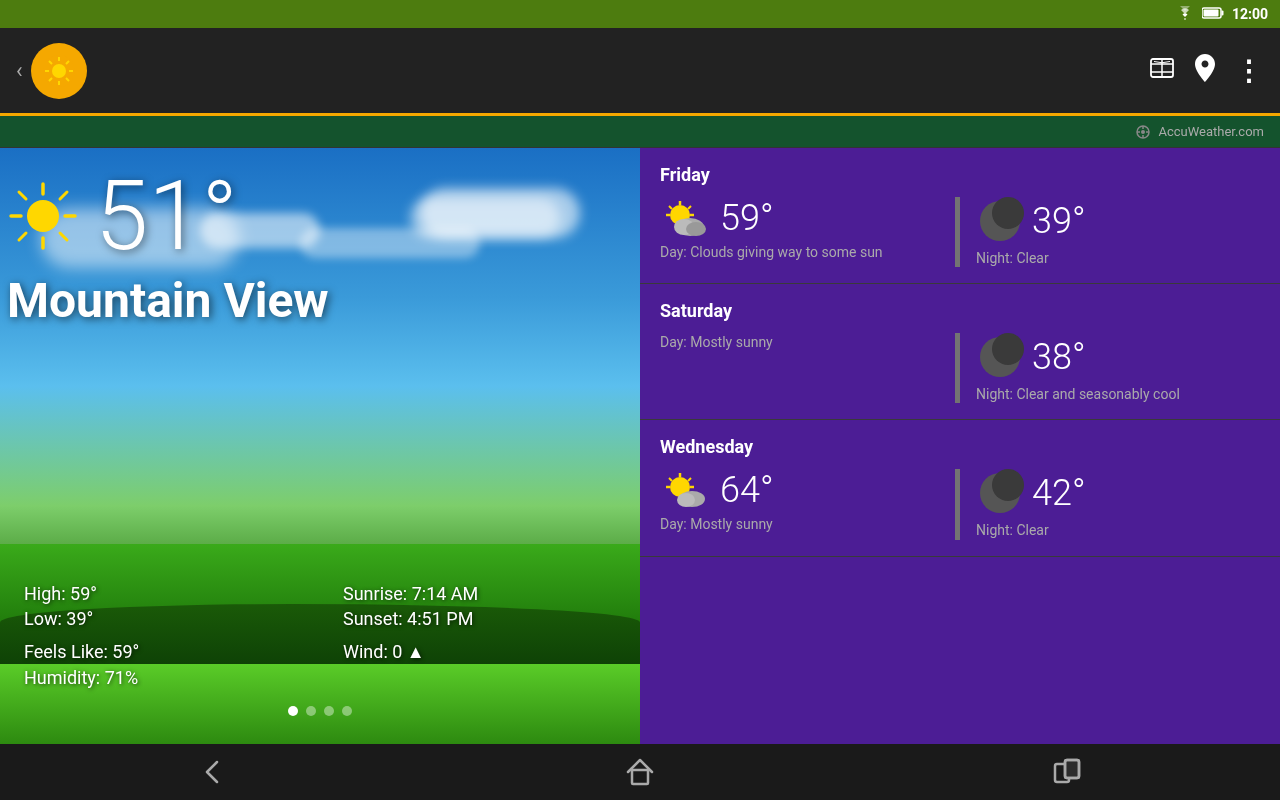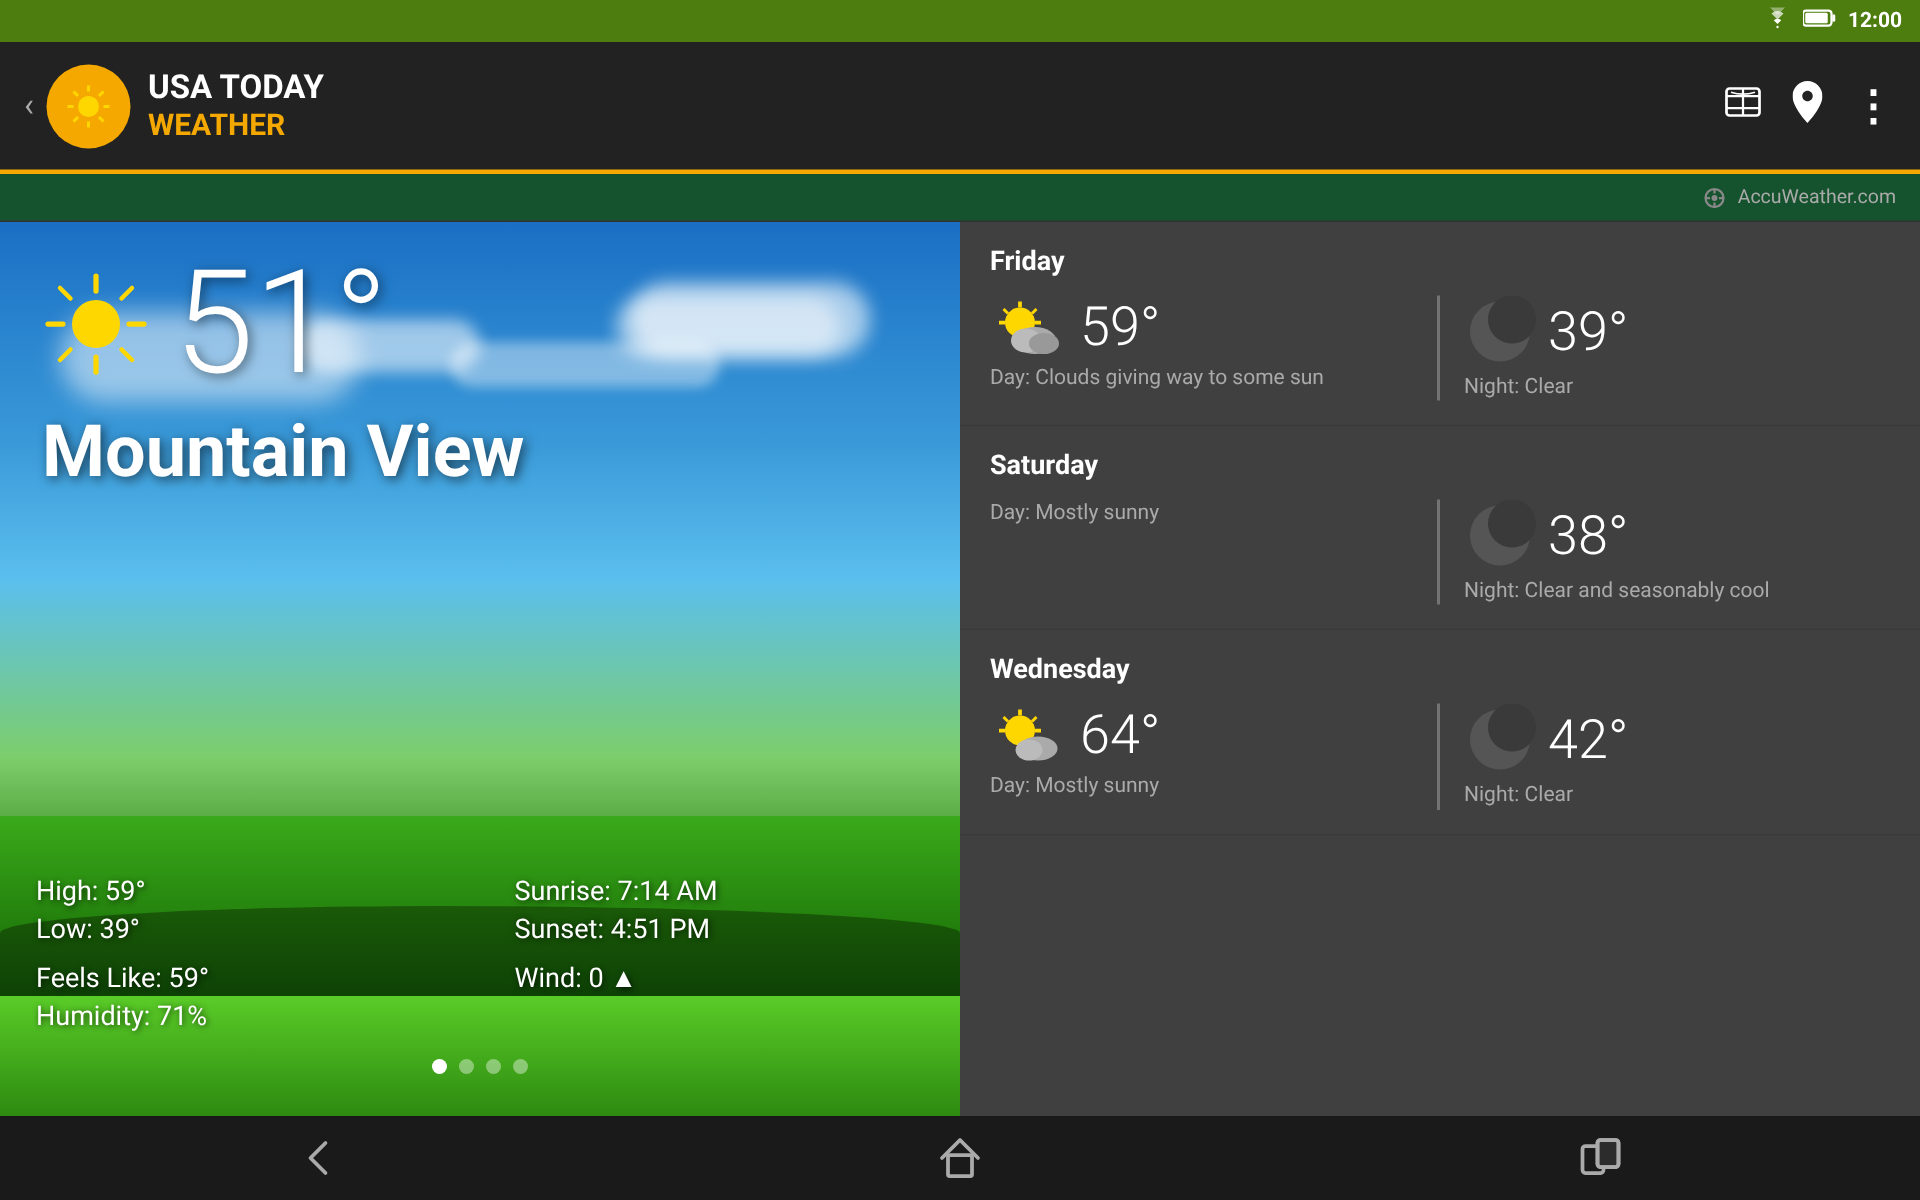--- a/index.html
+++ b/index.html
@@ -149,21 +149,21 @@
       height: 50px;
       background: rgba(255,255,255,0.6);
       border-radius: 50px;
       filter: blur(6px);
     }
 
     
     #weather-info {
       position: absolute;
       inset: 0;
-      padding: 20px 28px;
+      padding: 20px 7px;
     }
     #current-temp-row {
       display: flex;
       align-items: center;
       gap: 16px;
       margin-bottom: 8px;
     }
     #sun-icon {
       width: 72px;
       height: 72px;
@@ -213,21 +213,21 @@
       border-radius: 50%;
       background: rgba(255,255,255,0.4);
     }
     .dot.active {
       background: white;
     }
 
     
     #forecast-panel {
       flex: 1;
-      background: #404040;
+      background: #4c1d95;
       overflow-y: auto;
     }
     .forecast-day {
       padding: 16px 20px;
       border-bottom: 1px solid #3a3a3a;
     }
     .day-name {
       font-size: 18px;
       font-weight: bold;
       color: white;
@@ -238,21 +238,21 @@
       grid-template-columns: 1fr 1fr;
       gap: 0;
     }
     .forecast-cell {
       display: flex;
       flex-direction: column;
       gap: 4px;
       padding-right: 12px;
     }
     .forecast-cell:first-child {
-      border-right: 2px solid #737373;
+      border-right: 5px solid #737373;
       padding-right: 0;
     }
     .forecast-cell:last-child {
       padding-left: 16px;
     }
     .temp-row {
       display: flex;
       align-items: center;
       gap: 8px;
     }
@@ -318,24 +318,20 @@
         <circle cx="18" cy="18" r="7" fill="#FFD700"></circle>
         <line x1="18" y1="4" x2="18" y2="8" stroke="#FFD700" stroke-width="2"></line>
         <line x1="18" y1="28" x2="18" y2="32" stroke="#FFD700" stroke-width="2"></line>
         <line x1="4" y1="18" x2="8" y2="18" stroke="#FFD700" stroke-width="2"></line>
         <line x1="28" y1="18" x2="32" y2="18" stroke="#FFD700" stroke-width="2"></line>
         <line x1="8" y1="8" x2="11" y2="11" stroke="#FFD700" stroke-width="2"></line>
         <line x1="25" y1="25" x2="28" y2="28" stroke="#FFD700" stroke-width="2"></line>
         <line x1="28" y1="8" x2="25" y2="11" stroke="#FFD700" stroke-width="2"></line>
         <line x1="11" y1="25" x2="8" y2="28" stroke="#FFD700" stroke-width="2"></line>
       </svg>
-    </div>
-    <div id="logo-text">
-      <span id="brand-usa-today">USA TODAY</span>
-      <span id="brand-weather">WEATHER</span>
     </div>
   </div>
   <div id="app-bar-actions">
     <span class="action-icon">
       <svg width="26" height="26" viewBox="0 0 26 26" fill="none" stroke="white" stroke-width="1.8">
         <rect x="2" y="4" width="22" height="18" rx="2" stroke="white" stroke-width="1.8" fill="none"></rect>
         <line x1="2" y1="9" x2="24" y2="9" stroke="white" stroke-width="1.5"></line>
         <line x1="2" y1="17" x2="24" y2="17" stroke="white" stroke-width="1.5"></line>
         <line x1="13" y1="4" x2="13" y2="22" stroke="white" stroke-width="1.5"></line>
         <path d="M5 6.5 Q13 9 21 6.5" stroke="white" stroke-width="1" fill="none"></path>

